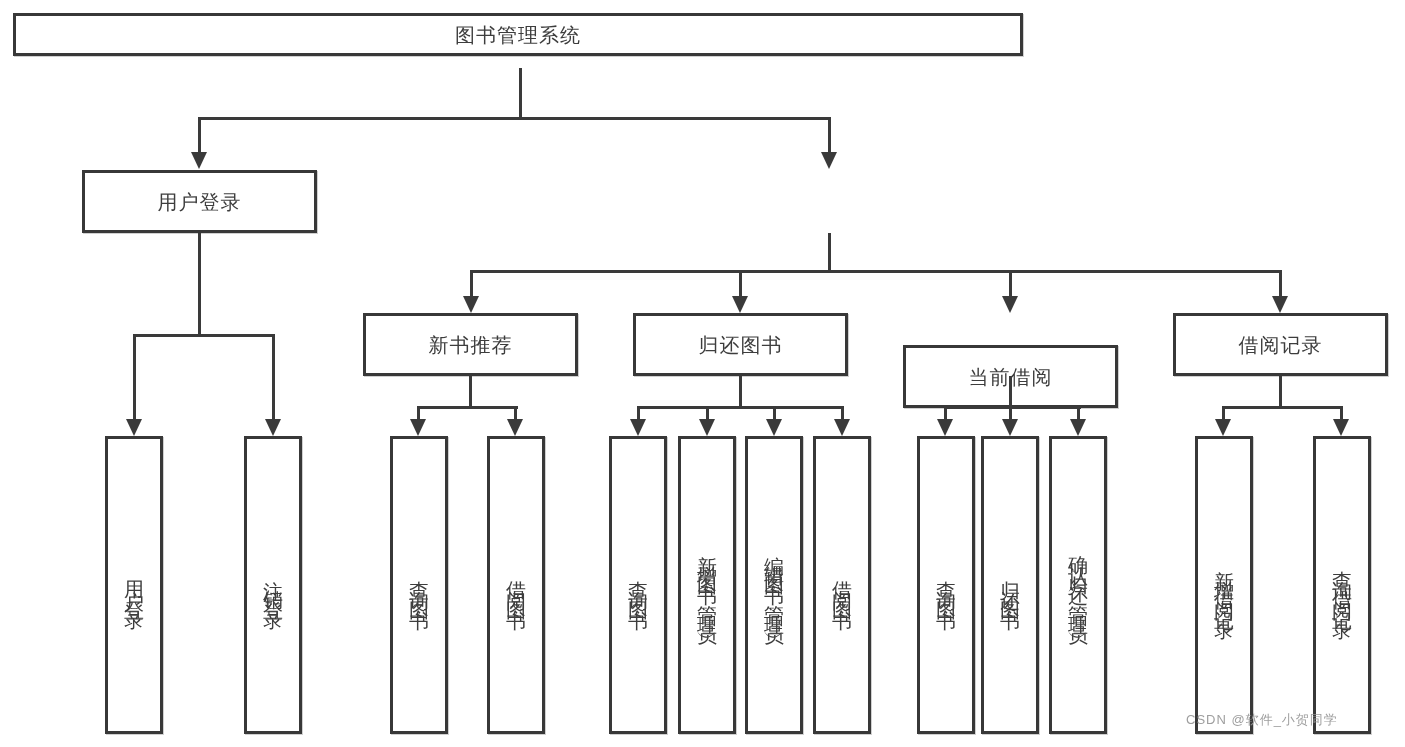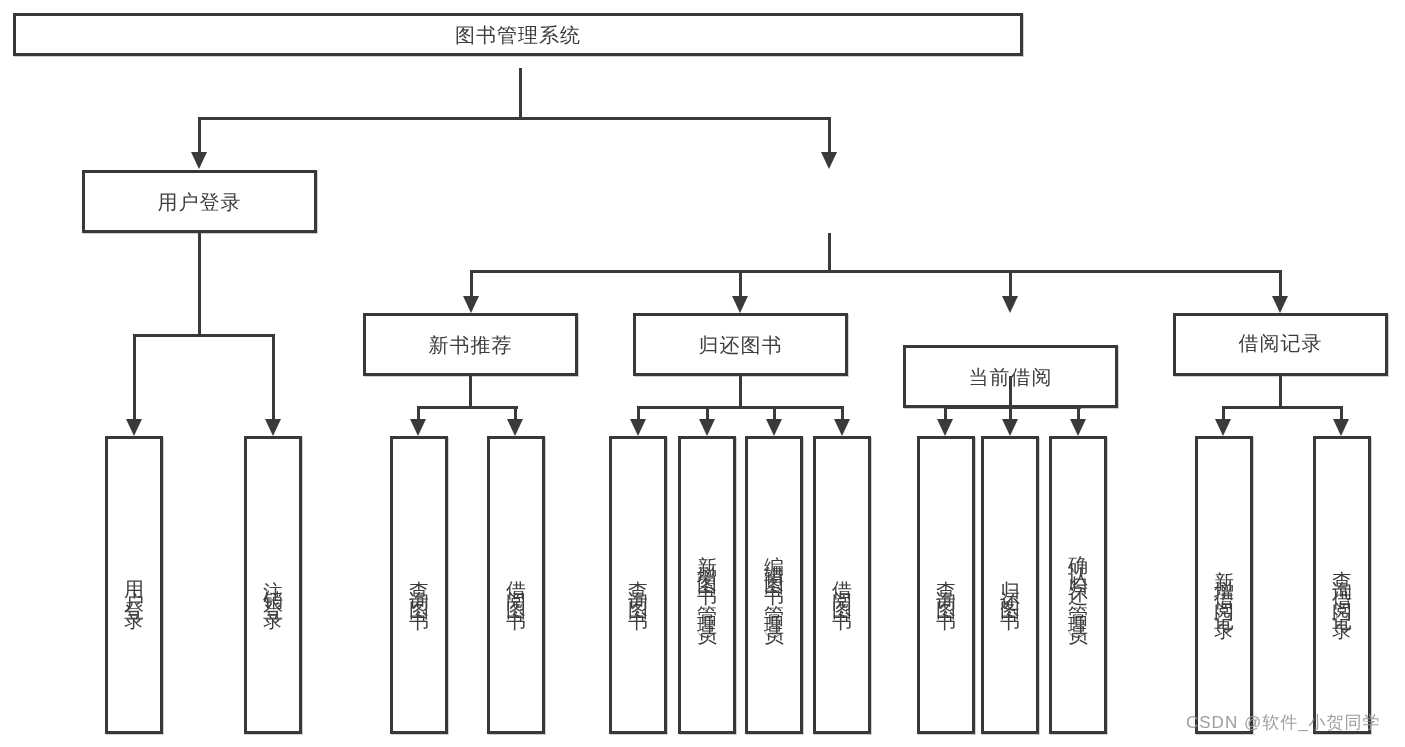--- a/index.html
+++ b/index.html
@@ -39,21 +39,21 @@
     position: absolute;
     width: 0; height: 0;
     border-left: 8px solid transparent;
     border-right: 8px solid transparent;
     border-top: 17px solid #3a3a3a;
   }
   #watermark {
     position: absolute;
     left: 1186px;
     top: 711px;
-    font-size: 17px;
+    font-size: 13px;
     letter-spacing: 1px;
     color: rgba(150,150,150,0.92);
     white-space: nowrap;
     z-index: 5;
   }
 </style>
 </head>
 <body>
 
 <div id="canvas">
@@ -68,21 +68,21 @@
 
   <div class="node h" style="left:363px; top:313px; width:215px; height:63px;">
     <span>新书推荐</span>
   </div>
   <div class="node h" style="left:633px; top:313px; width:215px; height:63px;">
     <span>归还图书</span>
   </div>
   <div class="node h" style="left:903px; top:313px; width:215px; height:63px;margin-top:32px;">
     <span>当前借阅</span>
   </div>
-  <div class="node h" style="left:1173px; top:313px; width:215px; height:63px;font-family:Liberation Mono, monospace;">
+  <div class="node h" style="left:1173px; top:313px; width:215px; height:63px;">
     <span>借阅记录</span>
   </div>
 
   <div class="node v" style="left:105px;">
     <span>用户登录</span>
   </div>
   <div class="node v" style="left:244px;">
     <span>注销登录</span>
   </div>
 

